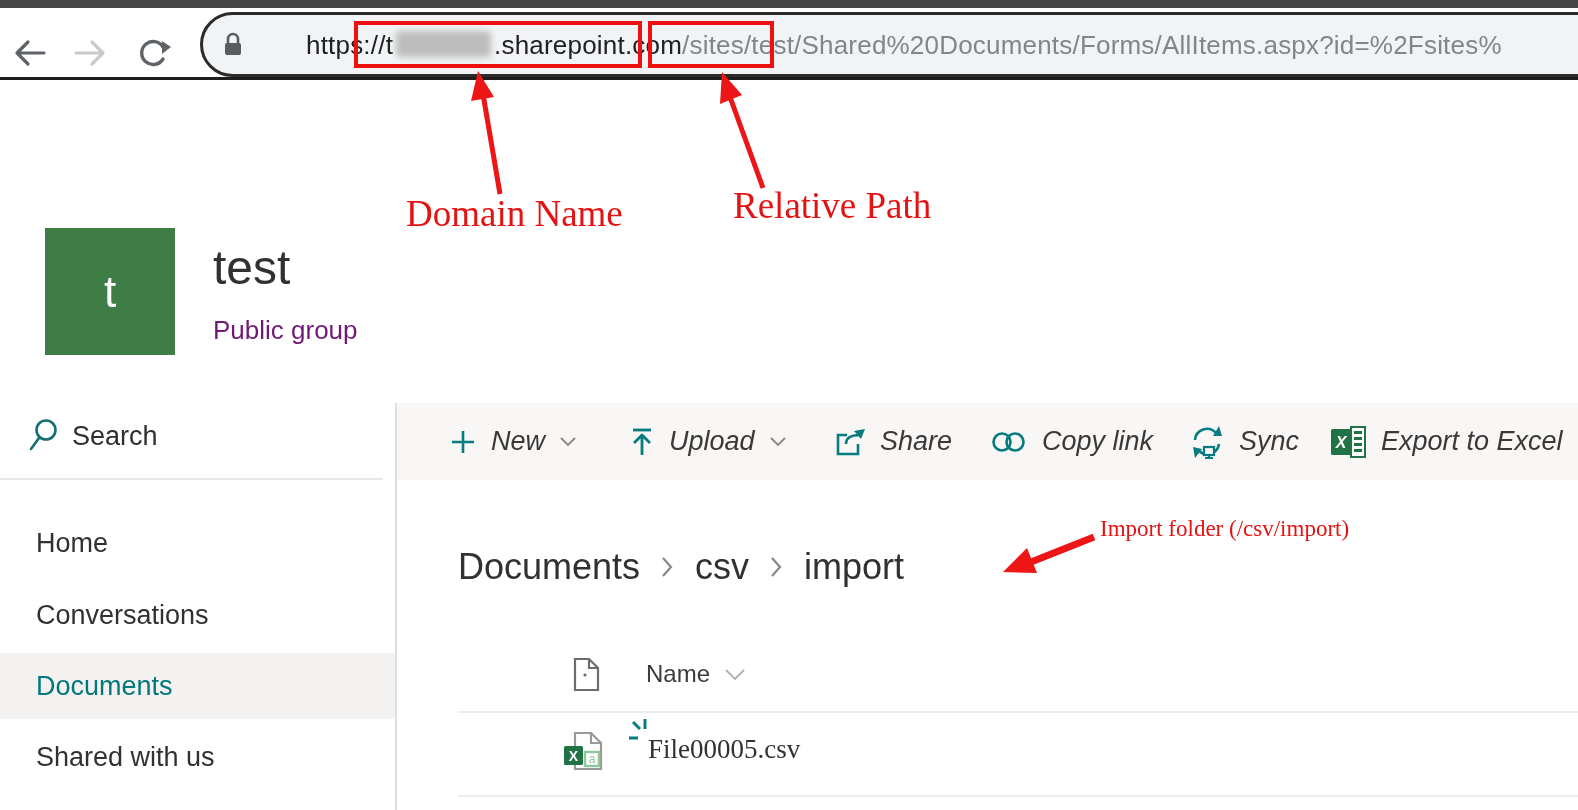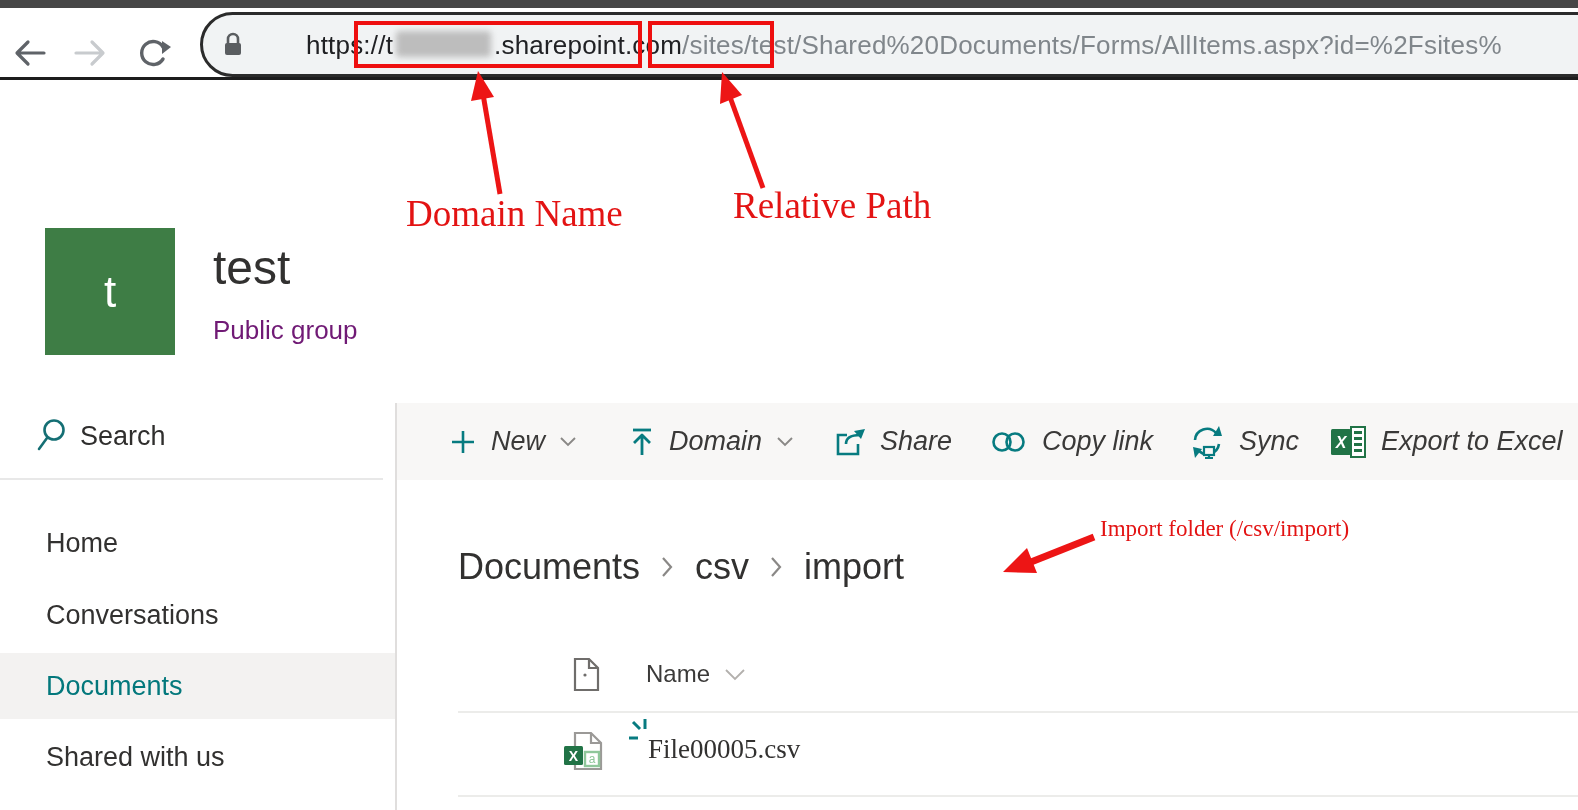--- a/index.html
+++ b/index.html
@@ -39,27 +39,27 @@
 
   
   .site-header { position:absolute; left:0; top:182px; width:1578px; height:213px; background:#fff; }
   .site-logo { position:absolute; left:45px; top:46px; width:130px; height:127px; background:#3e7d45;
                color:#fff; font-size:44px; display:flex; align-items:center; justify-content:center; cursor:pointer; }
   .site-title { position:absolute; left:213px; top:58px; font-size:48px; color:#323130; }
   .site-sub { position:absolute; left:213px; top:133px; font-size:26px; color:#701a75; }
 
   
   .sidebar { position:absolute; left:0; top:395px; width:396px; height:415px; background:#fff; }
-  .search-row { position:absolute; left:16px; top:8px; width:456px; height:68px; cursor:pointer; }
+  .search-row { position:absolute; left:8px; top:8px; width:456px; height:68px; cursor:pointer; }
   .search-label { position:absolute; left:64px; top:18px; font-size:27px; color:#2f2e2d; }
   .search-icon { position:absolute; left:20px; top:14px; }
   .sidebar-hr { position:absolute; left:0; top:83px; width:383px; height:2px; background:#e8e8e8; }
   .v-border { position:absolute; left:395px; top:403px; width:2px; height:407px; background:#e0dedd; }
   .nav-item { position:absolute; left:0; width:395px; height:62px; display:flex; align-items:center;
-              padding-left:46px; font-size:27px; color:#323130; cursor:pointer; }
+              padding-left:36px; font-size:27px; color:#323130; cursor:pointer; }
   .nav-item.sel { background:#f3f2f1; color:#03787c; height:66px; }
 
   
   .toolbar { position:absolute; left:397px; top:403px; width:1181px; height:77px; background:#f8f7f6;font-style:italic; }
   .tb-item { position:absolute; top:0; height:77px; display:flex; align-items:center; gap:14px;
              font-size:27px; color:#3a3938; cursor:pointer; white-space:nowrap; }
   .tb-item svg { flex:0 0 auto; }
 
   
   .breadcrumb { position:absolute; left:458px; top:546px; display:flex; align-items:center; gap:20px;
@@ -145,21 +145,21 @@
       <span>New</span>
       <svg width="18" height="11" viewBox="0 0 18 11">
           <polyline points="2,2 9,9 16,2" fill="none" stroke="#8a8886" stroke-width="1.9"></polyline>
         </svg>
     </div>
     <div class="tb-item" style="left:232px;">
       <svg width="26" height="30" viewBox="0 0 26 30">
           <path d="M4,3 H22" stroke="#077b80" stroke-width="2.8" fill="none"></path>
           <path d="M13,28 V10 M5,16 L13,8 L21,16" stroke="#077b80" stroke-width="2.8" fill="none" stroke-linejoin="round"></path>
         </svg>
-      <span>Domain</span>
+      <span>Upload</span>
       <svg width="18" height="11" viewBox="0 0 18 11">
           <polyline points="2,2 9,9 16,2" fill="none" stroke="#8a8886" stroke-width="1.9"></polyline>
         </svg>
     </div>
     <div class="tb-item" style="left:437px;">
       <svg width="32" height="30" viewBox="0 0 32 30">
           <path d="M13,8 H4 V27 H24 V17" fill="none" stroke="#077b80" stroke-width="2.6"></path>
           <path d="M12,17 C12,11 17,8 26,8" fill="none" stroke="#077b80" stroke-width="2.6"></path>
           <polygon points="31,2 20,4 27,12" fill="#077b80"></polygon>
         </svg>

